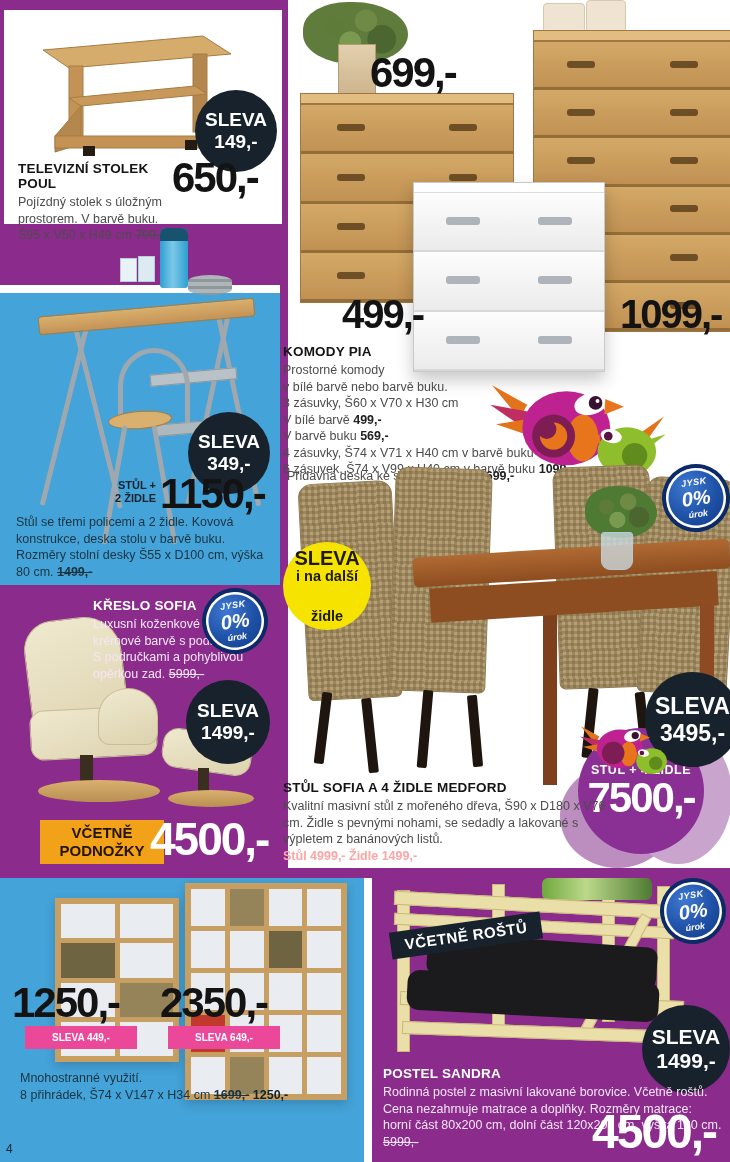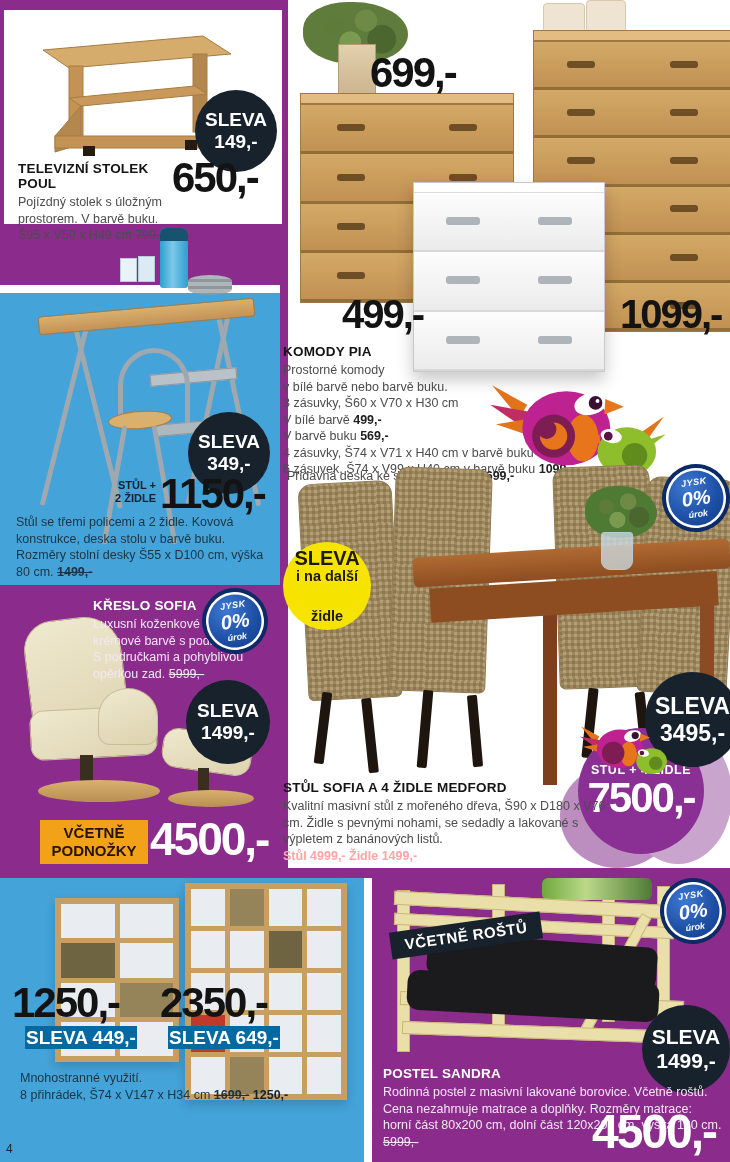--- a/index.html
+++ b/index.html
@@ -17,21 +17,21 @@
   .on-blue .desc b{color:#10222C;}
   .on-purple .prod-title{color:#FFFFFF;}
   .on-purple .desc{color:#F3E7F3;}
   .strike{text-decoration:line-through;}
   .price-black{font-weight:bold;color:#131313;letter-spacing:-2px;line-height:1;}
   .price-white{font-weight:bold;color:#FFFFFF;letter-spacing:-2px;line-height:1;}
   
   .circle-dark{background:#17222D;border-radius:50%;color:#fff;font-weight:bold;
         display:flex;flex-direction:column;align-items:center;justify-content:center;
         text-align:center;line-height:1.15;}
-  .rect-dark{background:#0369a1;color:#fff;font-weight:bold;font-size:19px;
+  .rect-dark{background:#ec4899;color:#fff;font-weight:bold;font-size:10px;
         display:flex;align-items:center;justify-content:center;}
   .jysk{border-radius:50%;color:#fff;font-style:italic;font-weight:bold;text-align:center;
         background:radial-gradient(circle at 38% 30%,#3F79D2 0%,#1D4FA4 55%,#123A85 100%);
         box-shadow:inset 0 0 0 2.5px #fff,0 0 0 4px #0C2B66;
         display:flex;flex-direction:column;align-items:center;justify-content:center;
         transform:rotate(-8deg);}
   .jysk .b{font-size:9px;letter-spacing:.5px;}
   .jysk .p{font-size:20px;line-height:1;margin:1px 0;}
   .jysk .u{font-size:9px;}
   .yellow-circle{background:#F6E400;border-radius:50%;color:#1E1A00;text-align:center;
@@ -328,21 +328,21 @@
     </div>
     <div class="abs jysk" style="left:206px;top:2px;width:58px;height:58px;">
       <span class="b">JYSK</span>
       <span class="p">0%</span>
       <span class="u">úrok</span>
     </div>
     <div class="abs circle-dark" style="left:186px;top:90px;width:84px;height:84px;font-size:19px;">
       <span>SLEVA</span>
       <span>1499,-</span>
     </div>
-    <div class="abs tag-orange" style="left:40px;top:230px;width:108px;height:44px;">
+    <div class="abs tag-orange" style="left:40px;top:230px;width:124px;height:44px;">
       <span>VČETNĚ</span>
       <span>PODNOŽKY</span>
     </div>
     <div class="abs price-white" style="left:150px;top:226px;font-size:46px;">4500,-</div>
   </div>
 
   <div class="abs on-blue" style="left:0;top:878px;width:364px;height:284px;">
     <div class="abs shelf-grid" style="left:55px;top:20px;width:112px;height:152px;grid-template-columns:repeat(2,1fr);grid-template-rows:repeat(4,1fr);">
       <div class="cell"></div>
         <div class="cell"></div>

